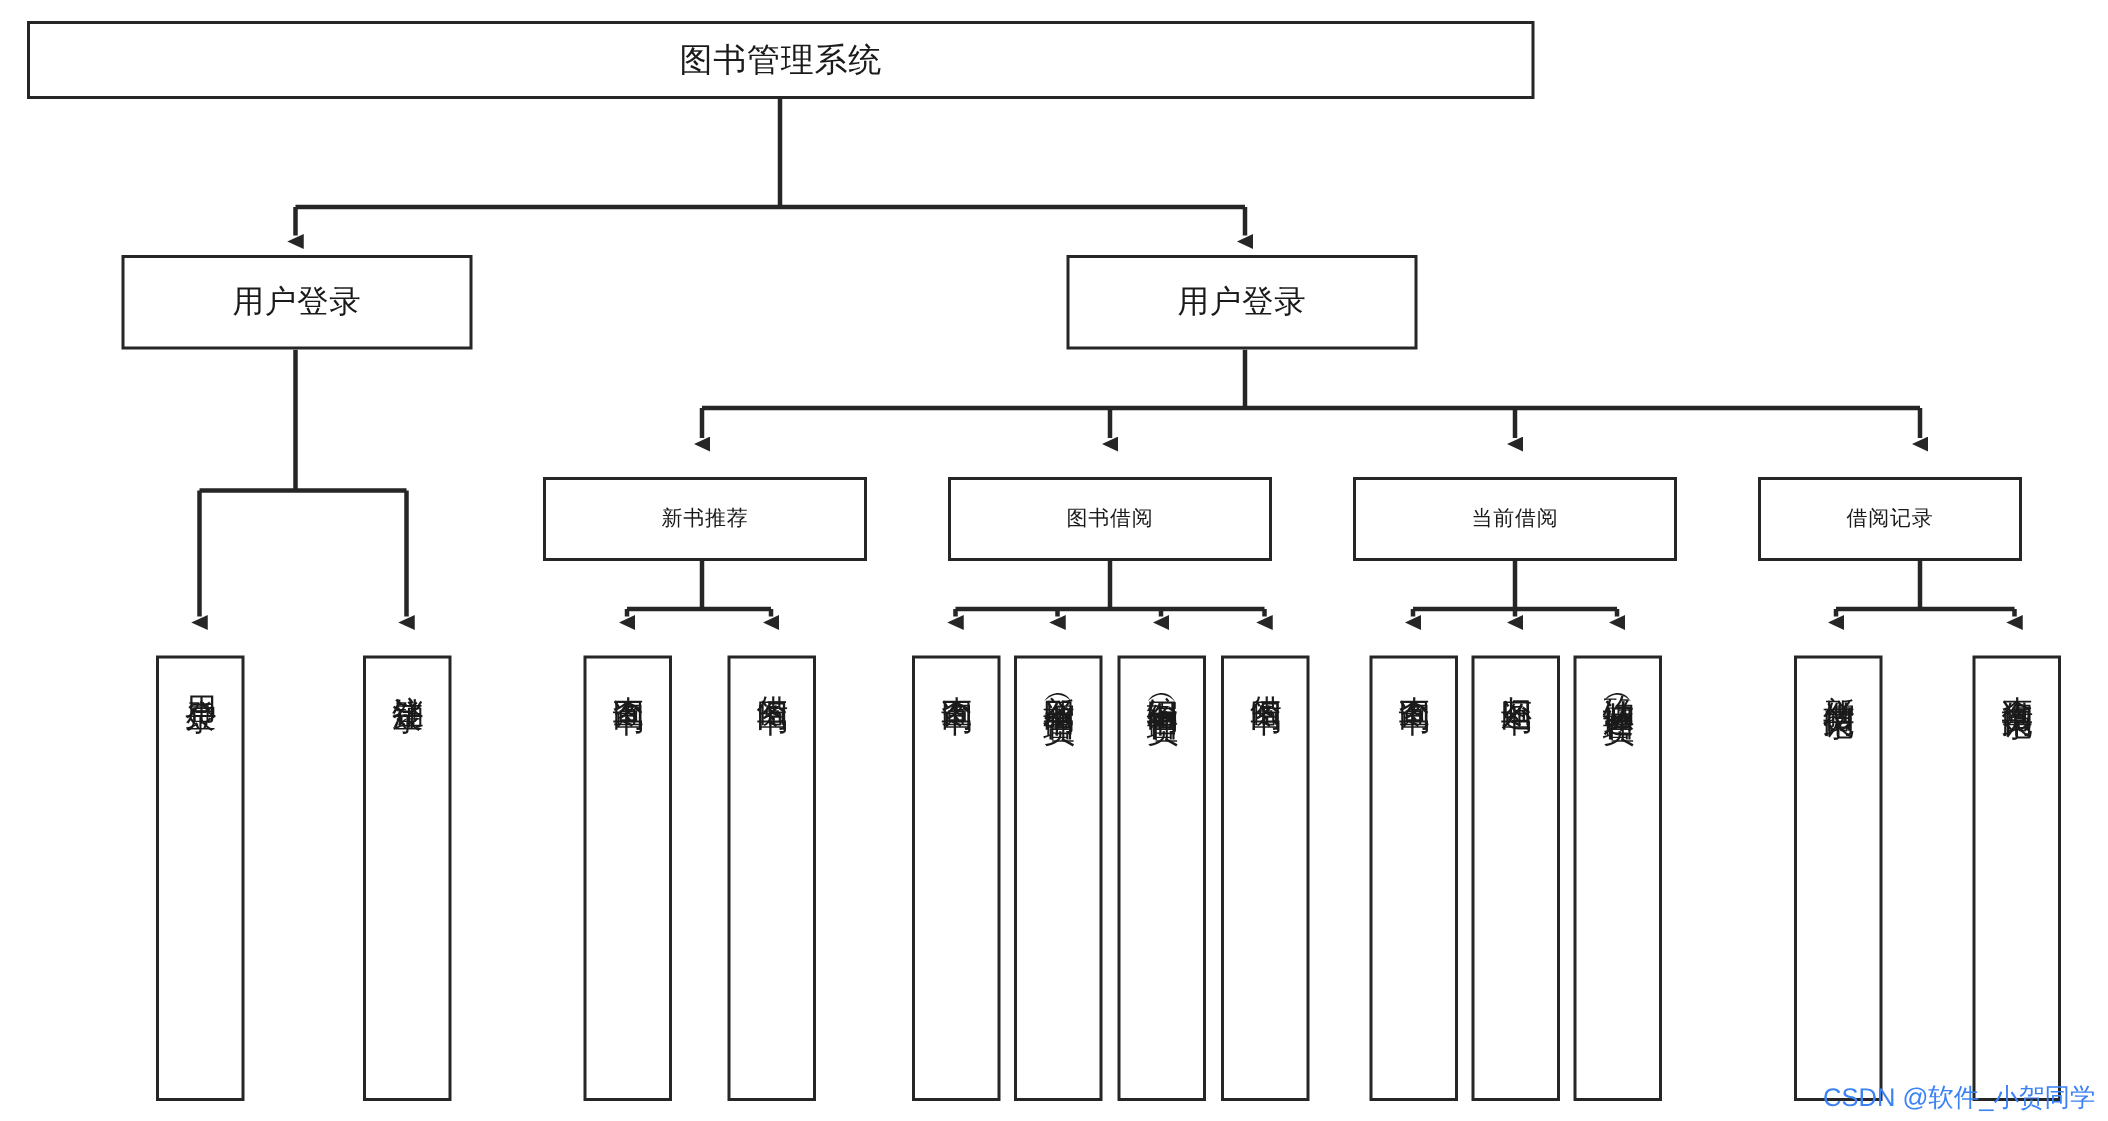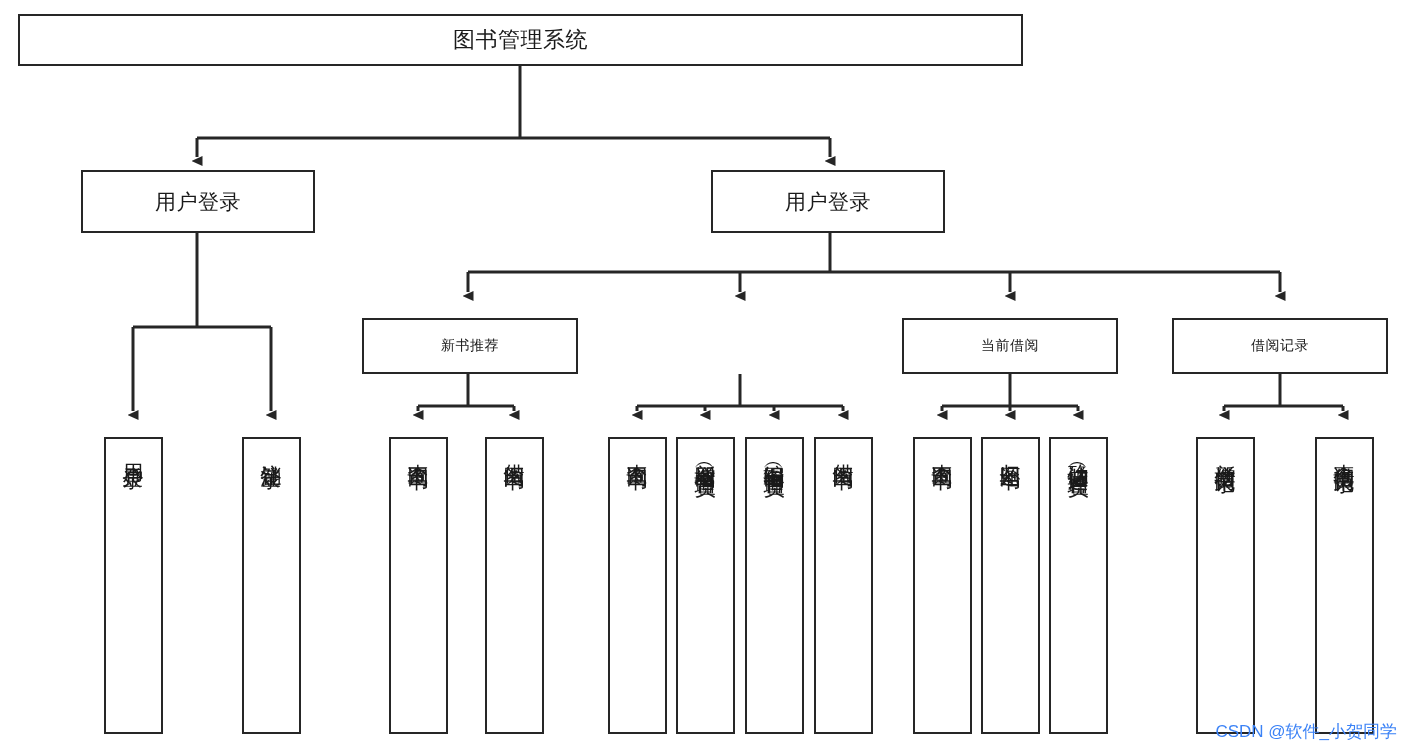--- a/index.html
+++ b/index.html
@@ -130,24 +130,27 @@
   <div class="node level2" style="left:81px; top:170px; width:234px; height:63px;">
     <span class="label">用户登录</span>
   </div>
   <div class="node level2" style="left:711px; top:170px; width:234px; height:63px;">
     <span class="label">用户登录</span>
   </div>
 
   <div class="node level3" style="left:362px; top:318px; width:216px; height:56px;">
     <span class="label">新书推荐</span>
   </div>
+  <div class="node level3" style="left:632px; top:318px; width:216px; height:56px;">
+    <span class="label">图书借阅</span>
+  </div>
   <div class="node level3" style="left:902px; top:318px; width:216px; height:56px;">
     <span class="label">当前借阅</span>
   </div>
-  <div class="node level3" style="left:1172px; top:318px; width:216px; height:56px;text-align:right;">
+  <div class="node level3" style="left:1172px; top:318px; width:176px; height:56px;text-align:right;">
     <span class="label">借阅记录</span>
   </div>
 
   <div class="node leaf" style="left:104px; top:437px; width:59px; height:297px;">
     <span class="label">用户登录</span>
   </div>
   <div class="node leaf" style="left:242px; top:437px; width:59px; height:297px;">
     <span class="label">注销登录</span>
   </div>
 

